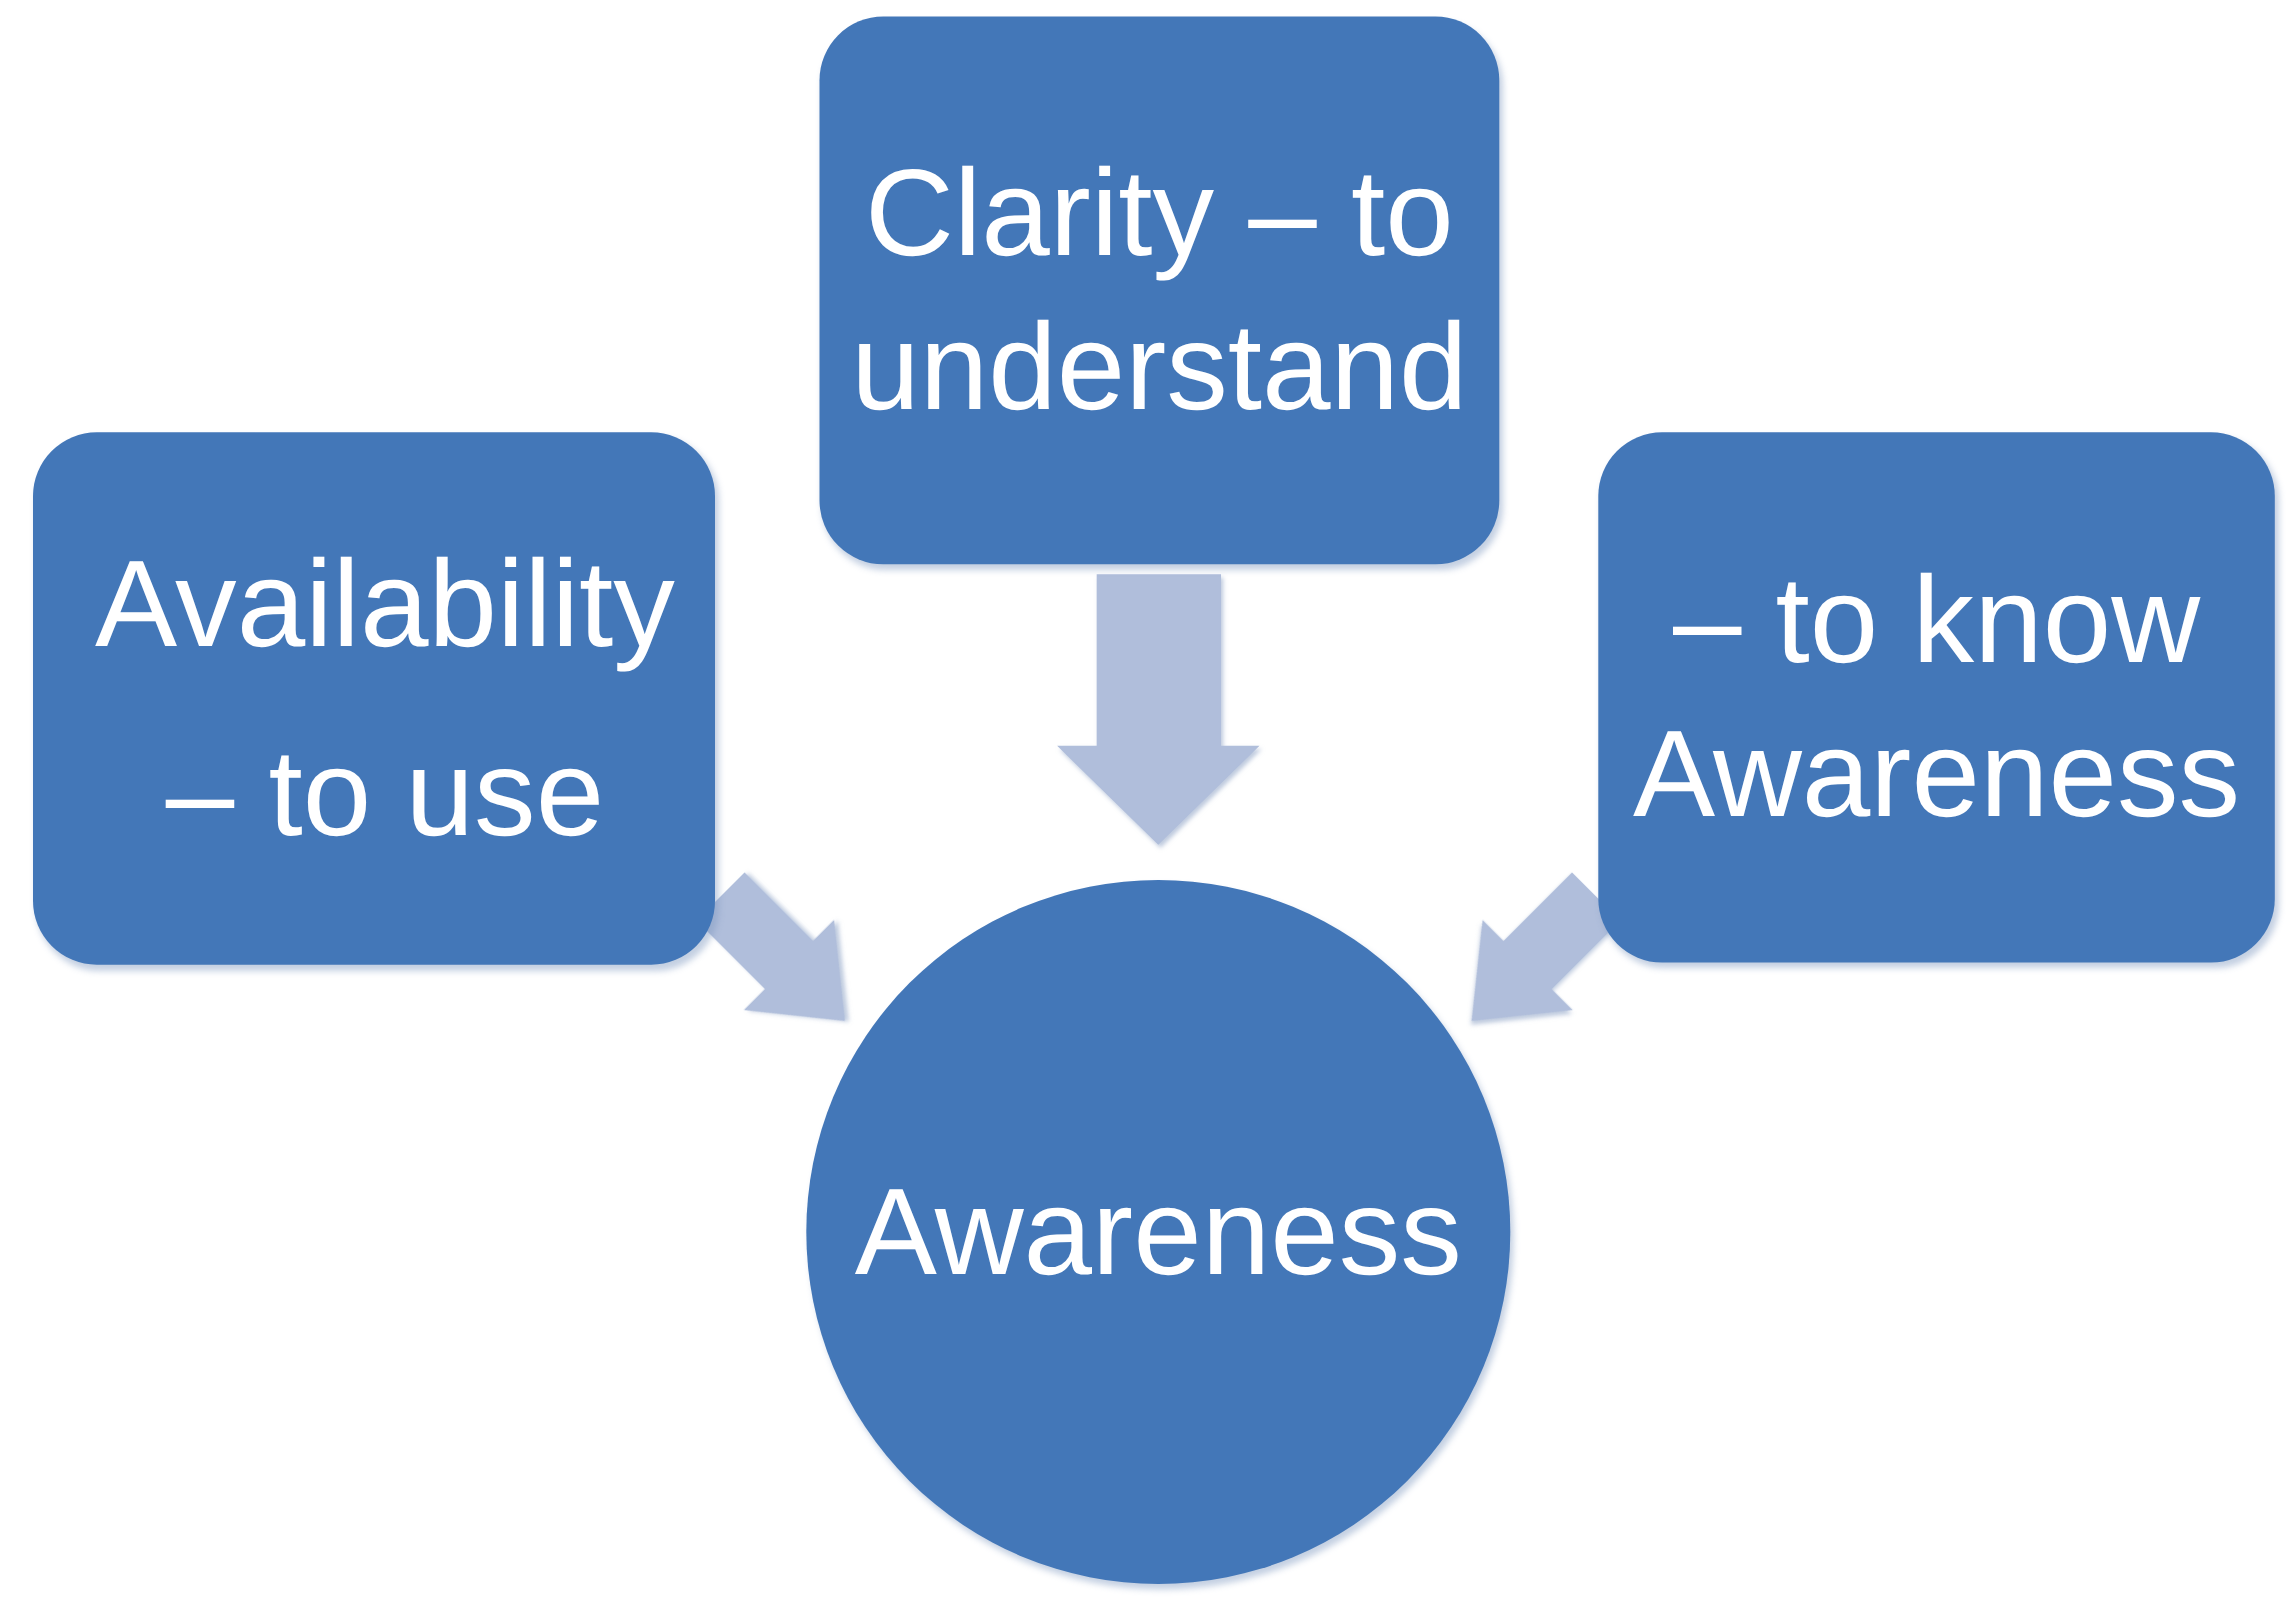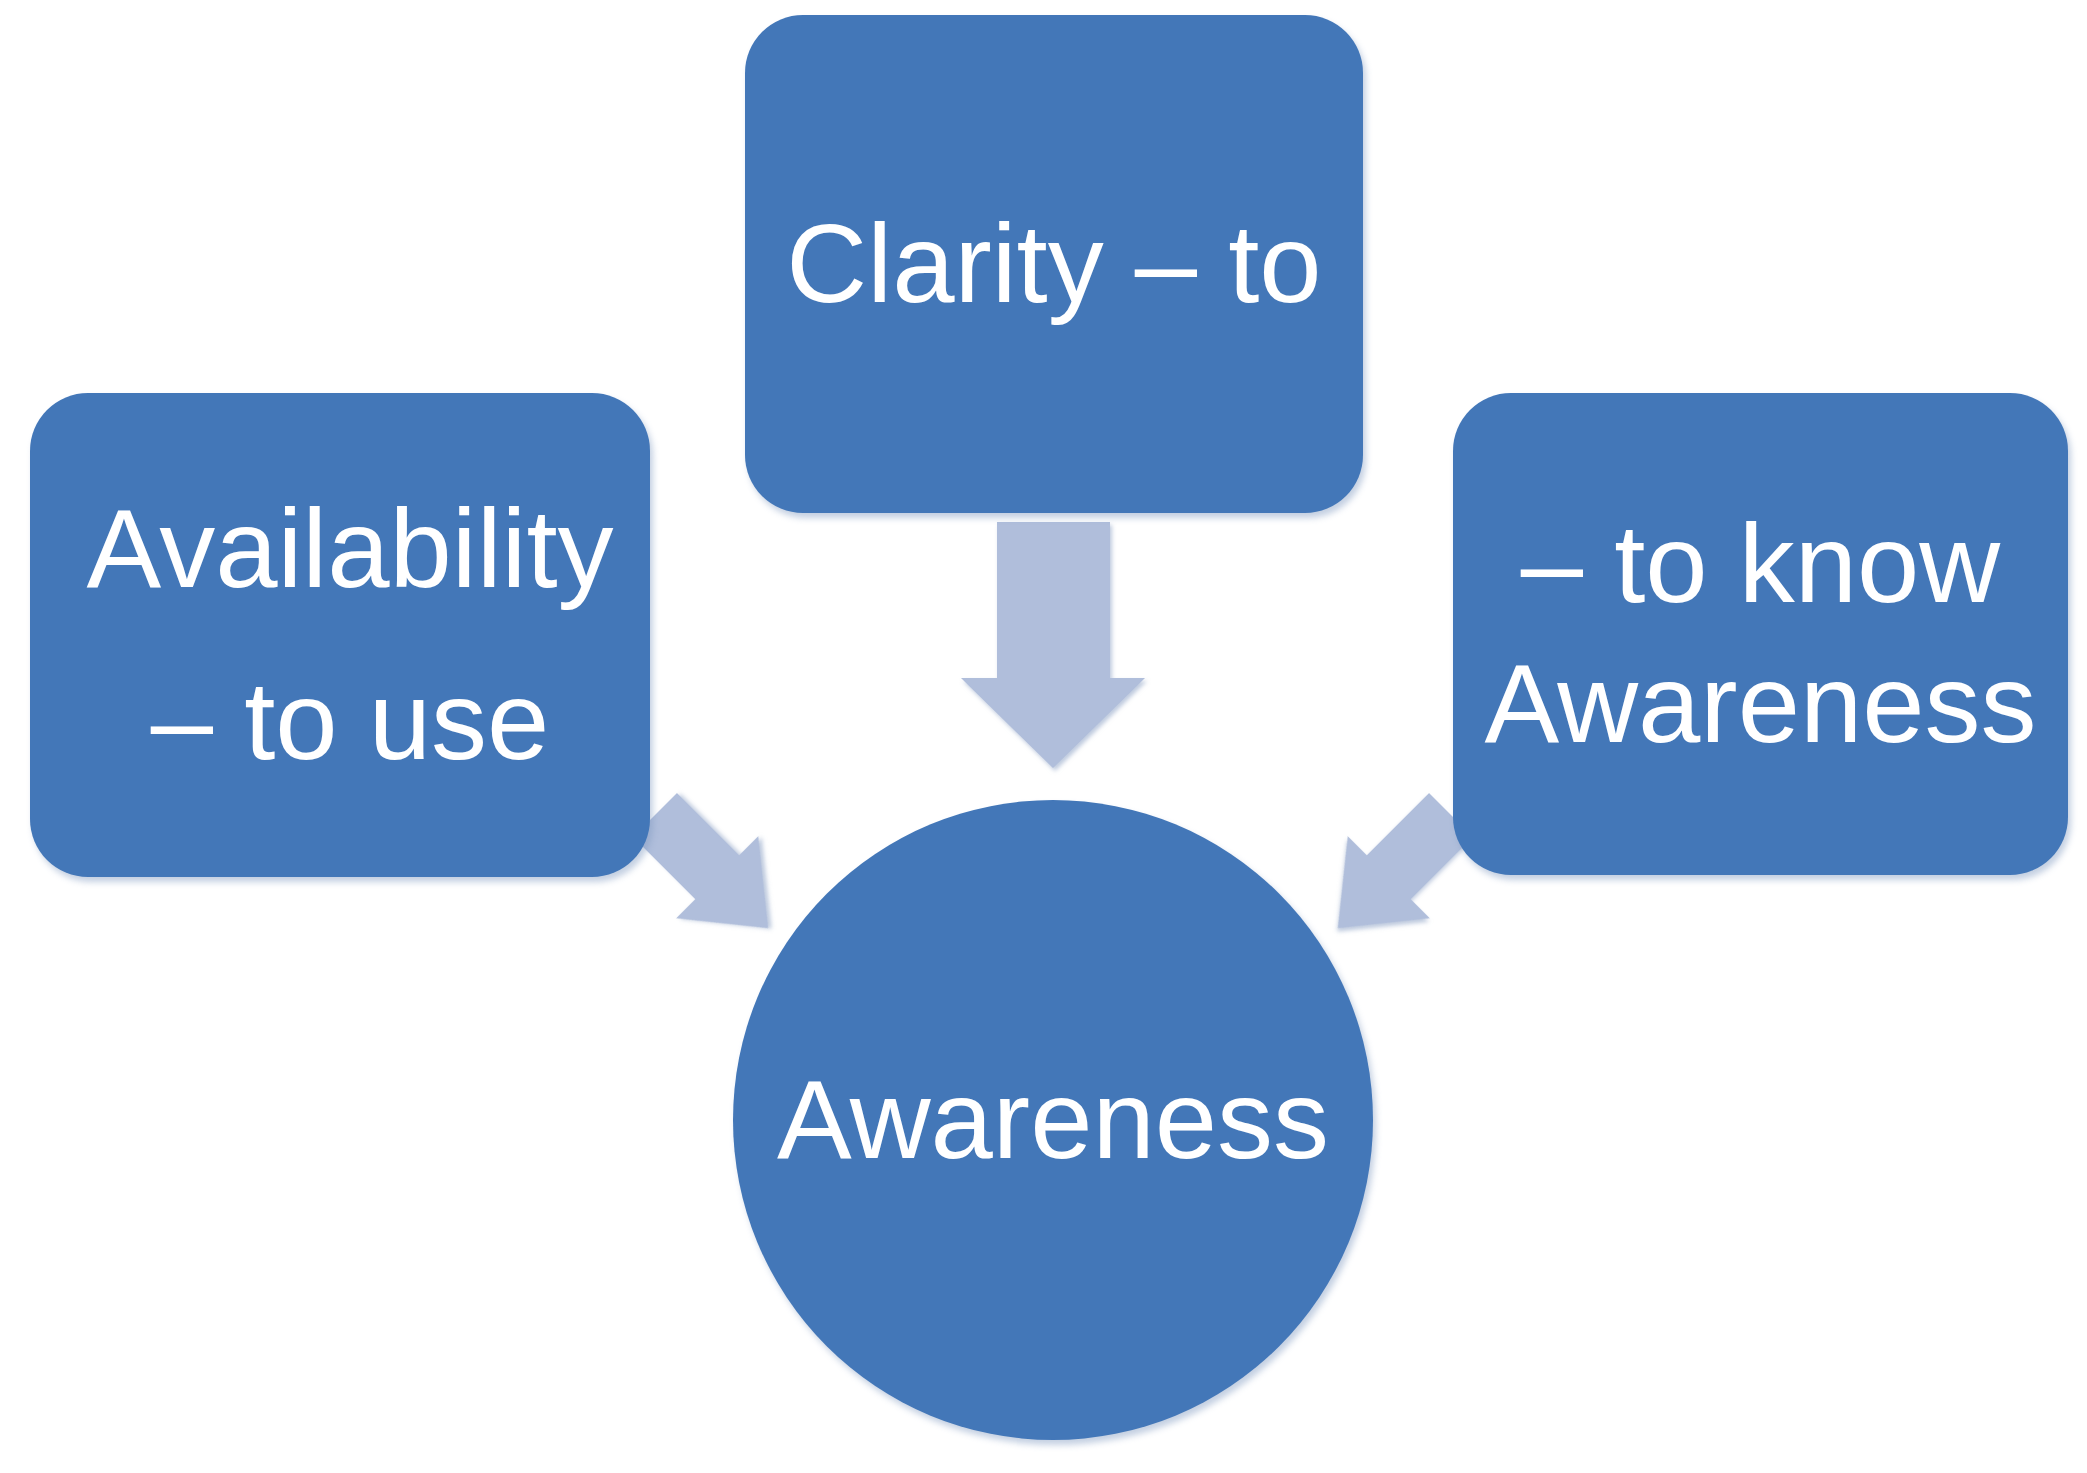--- a/index.html
+++ b/index.html
@@ -65,20 +65,21 @@
       <polygon class="arrow-shape" points="-31,0 31,0 31,88 58,88 0,160 -58,88 -31,88"></polygon>
     </g>
 
     <g transform="translate(1451,815) rotate(45)">
       <polygon class="arrow-shape" points="-31,0 31,0 31,88 58,88 0,160 -58,88 -31,88"></polygon>
     </g>
   </svg>
 
   <div class="node box box-top">
     <div class="line line1">Clarity – to</div>
+    <div class="line line2">understand</div>
   </div>
 
   <div class="node box box-left">
     <div class="line line1">Availability</div>
     <div class="line line2">– to use</div>
   </div>
 
   <div class="node box box-right">
     <div class="line line2">– to know</div>
     <div class="line line1">Awareness</div>

